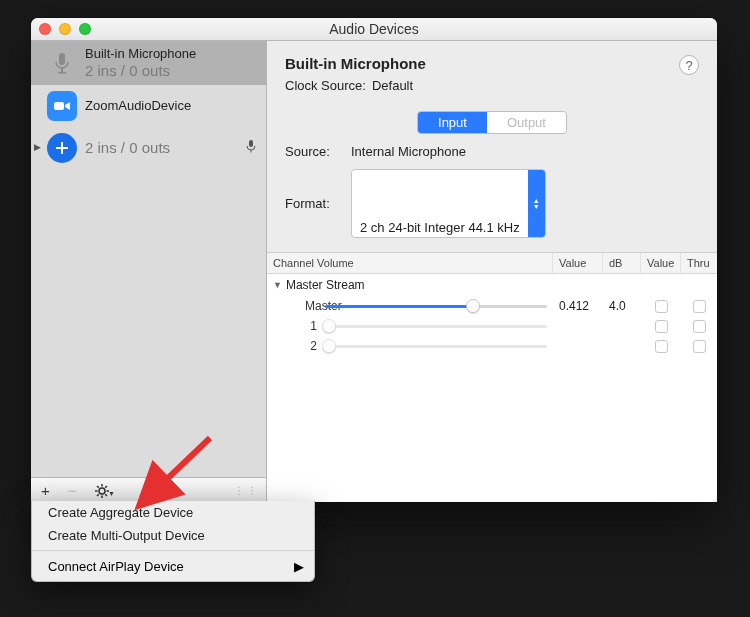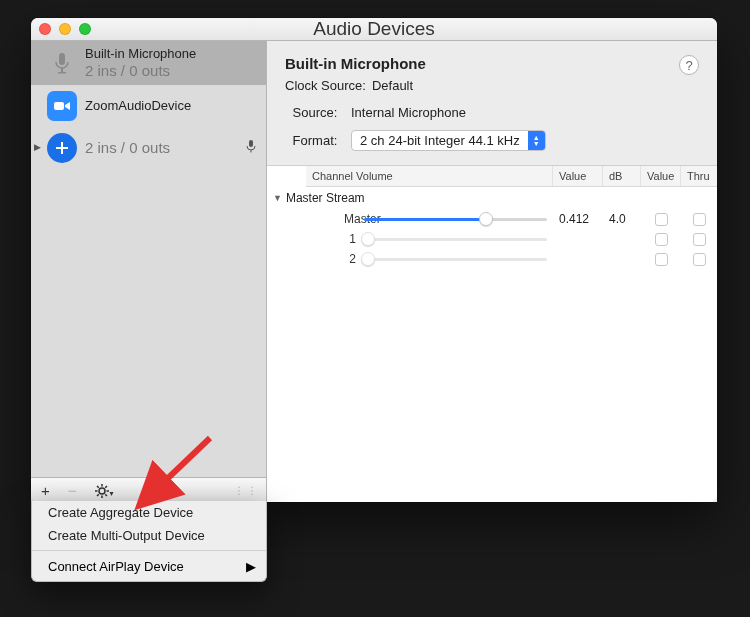--- a/index.html
+++ b/index.html
@@ -11,21 +11,21 @@
   }
   .titlebar {
     height:23px; border-bottom:1px solid #b6b6b6;
     background:linear-gradient(#f6f6f6,#e6e6e6);
     display:flex; align-items:center; position:relative;
     border-top-left-radius:7px; border-top-right-radius:7px;
   }
   .traffic { position:absolute; left:8px; top:5px; display:flex; gap:8px; }
   .dot { width:12px; height:12px; border-radius:50%; border:1px solid rgba(0,0,0,.12); }
   .dot.red{background:#ff5f57}.dot.yellow{background:#ffbd2e}.dot.green{background:#28c940}
-  .title { margin:0 auto; font-size:19px; color:#333; }
+  .title { margin:0 auto; font-size:14px; color:#333; }
   .body { flex:1; display:flex; overflow:hidden; }
   
   .sidebar { width:236px; background:#dcdcdc; border-right:1px solid #b5b5b5; display:flex; flex-direction:column; position:relative; }
   .dev-list { flex:1; overflow:auto; }
   .dev-item { padding:5px 10px 5px 16px; display:flex; align-items:center; gap:8px; position:relative; min-height:42px; }
   .dev-item.selected { background:#b2b2b2; }
   .disclosure { position:absolute; left:3px; top:15px; font-size:9px; color:#555; }
   .dev-icon { width:30px; height:30px; border-radius:6px; display:flex; align-items:center; justify-content:center; }
   .dev-text { flex:1; line-height:1.2; }
   .dev-name { font-size:13px; color:#222; }
@@ -35,21 +35,21 @@
   .sidebar-toolbar {
     height:25px; border-top:1px solid #b5b5b5; background:linear-gradient(#f8f8f8,#e3e3e3);
     display:flex; align-items:center; padding:0 6px; gap:10px;
     border-bottom-left-radius:7px;
   }
   .tbbtn { font-size:15px; color:#3a3a3a; padding:0 4px; cursor:default; }
   .tbbtn.dis { color:#b8b8b8; }
   .resize-grip { margin-left:auto; color:#b0b0b0; letter-spacing:3px; font-size:10px; }
   
   .popup {
-    position:absolute; left:31px; top:501px; width:236px;
+    position:absolute; left:31px; top:501px; width:284px;
     background:#eeeeee; border:1px solid #bcbcbc; border-top:none;
     box-shadow:0 12px 30px rgba(0,0,0,.5);
     border-bottom-left-radius:6px; border-bottom-right-radius:6px;
     font-size:13px;
   }
   .popup .mi { padding:4px 16px; color:#222; }
   .popup .sep { height:1px; background:#cfcfcf; margin:3px 0; }
   .popup .sub { display:flex; align-items:center; justify-content:space-between; padding:5px 10px 7px 16px; }
   
   .arrow { position:absolute; left:125px; top:430px; pointer-events:none; }
@@ -59,27 +59,27 @@
   .mhdr-left { flex:1; }
   .mtitle { font-size:15px; font-weight:600; margin-bottom:6px; }
   .row { display:flex; gap:6px; margin-bottom:4px; align-items:center; }
   .lab { color:#222; }
   .help { width:20px; height:20px; border-radius:50%; border:1px solid #b5b5b5; background:#fff; display:flex; align-items:center; justify-content:center; font-size:13px; color:#666; }
   .seg { display:flex; margin:6px auto 10px; width:fit-content; border:1px solid #bfbfbf; border-radius:4px; overflow:hidden; }
   .seg div { padding:3px 20px; font-size:13px; }
   .seg .on { background:#2a7bff; color:#fff; }
   .seg .off { background:#fff; color:#bbb; }
   .formsec { padding:0 18px 10px 18px; }
-  .formsec .row .lab { width:60px; text-align:center; }
+  .formsec .row .lab { width:60px; text-align:left; }
   .select { display:inline-flex; align-items:stretch; border:1px solid #c4c4c4; border-radius:4px; overflow:hidden; background:#fff; }
-  .select .sv { padding:2px 8px; font-size:13px; }
+  .select .sv { padding:2px 8px; font-size:13px;margin-top:48px; }
   .select .sc { width:17px; background:#2a7bff; color:#fff; display:flex; flex-direction:column; align-items:center; justify-content:center; font-size:7px; line-height:6px; }
   
   .chtable { flex:1; border-top:1px solid #cfcfcf; background:#fff; font-size:12px; overflow:hidden; border-bottom-right-radius:7px; }
-  .chhdr, .chrow { display:grid; grid-template-columns: 1fr 50px 38px 40px 36px; align-items:center;margin-left:39px; }
+  .chhdr, .chrow { display:grid; grid-template-columns: 1fr 50px 38px 40px 36px; align-items:center; }
   .chhdr { background:#f4f4f4; border-bottom:1px solid #d8d8d8; color:#444; }
   .chhdr div { padding:4px 6px; border-right:1px solid #e2e2e2; font-size:11px; }
   .chhdr div:last-child{border-right:none;}
   .mstream { padding:4px 6px; background:#fff; color:#222; display:flex; align-items:center; gap:4px; }
   .chrow { padding:1px 0; }
   .chrow .name { padding-left:38px; padding-right:8px; text-align:right; width:74px; display:inline-block; }
   .chrow .cell { padding:2px 6px; }
   .slider { position:relative; height:14px; flex:1; }
   .slider .track { position:absolute; top:6px; left:0; right:0; height:3px; background:#d6d6d6; border-radius:2px; }
   .slider .fill  { position:absolute; top:6px; left:0; height:3px; background:#2a7bff; border-radius:2px; }
@@ -183,20 +183,24 @@
         <div class="mhdr-left">
           <div class="mtitle">Built-in Microphone</div>
           <div class="row">
             <span class="lab">Clock Source:</span>
             <span>Default</span>
           </div>
         </div>
         <div class="help">?</div>
       </div>
 
+      <div class="seg">
+        <div class="on">Input</div>
+        <div class="off">Output</div>
+      </div>
 
       <div class="formsec">
         <div class="row">
           <span class="lab">Source:</span>
           <span>Internal Microphone</span>
         </div>
         <div class="row" style="margin-top:10px">
           <span class="lab">Format:</span>
           <span class="select">
             <span class="sv">2 ch 24-bit Integer 44.1 kHz</span>

